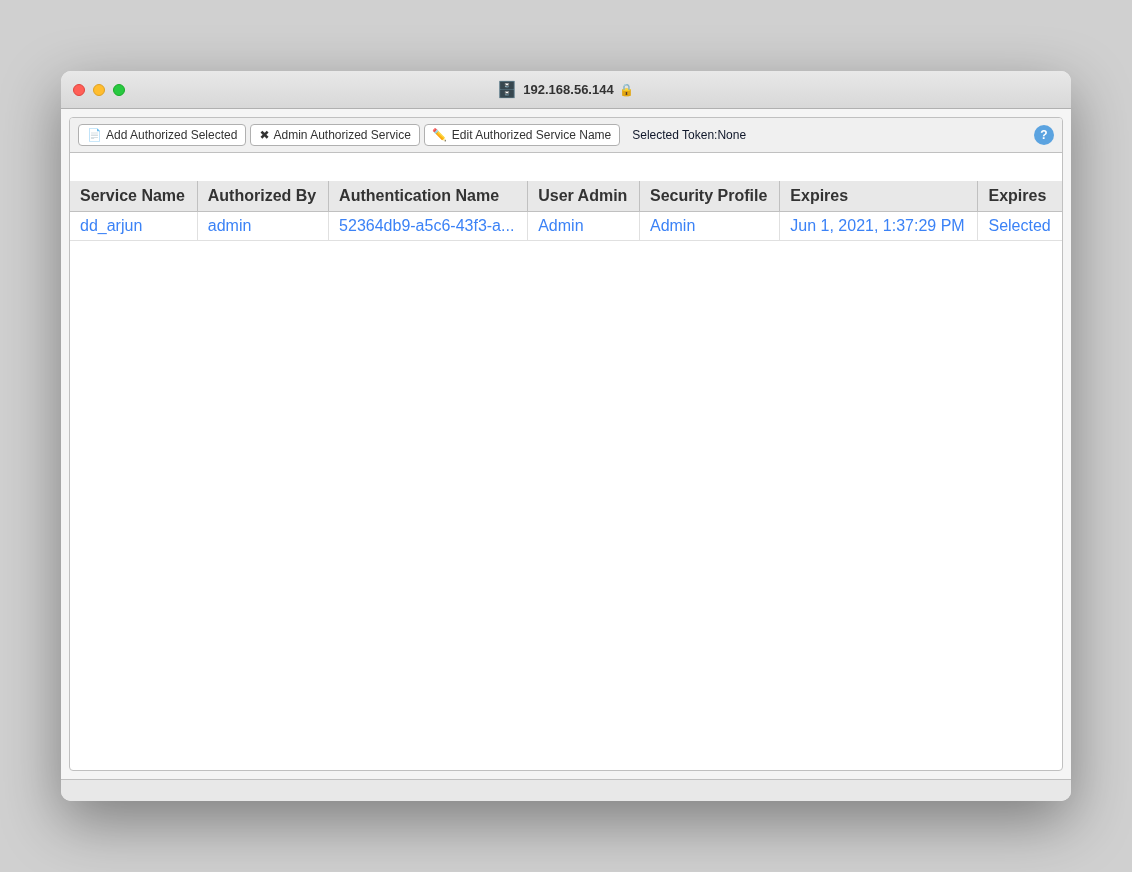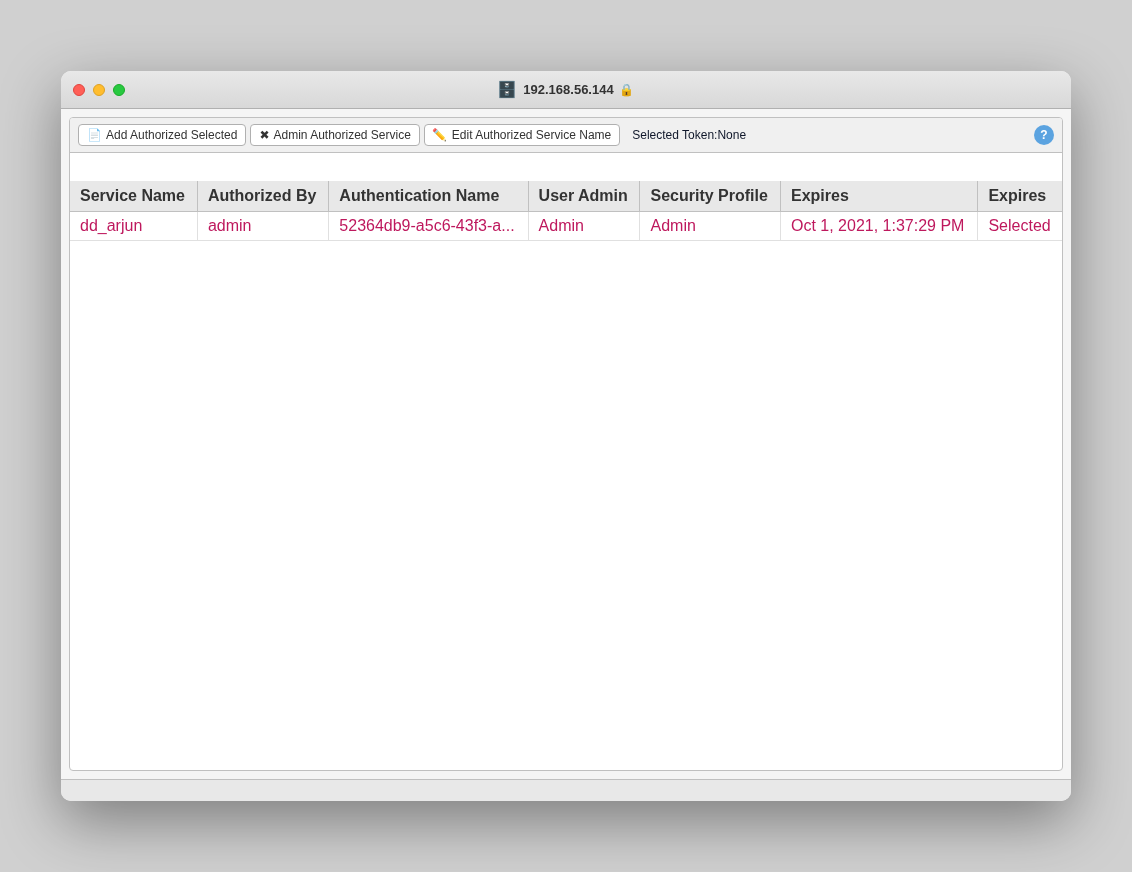--- a/index.html
+++ b/index.html
@@ -164,21 +164,21 @@
     thead th:last-child {
       border-right: none;
     }
 
     tbody tr {
       border-bottom: 1px solid #e0e0e0;
     }
 
     tbody td {
       padding: 5px 10px;
-      color: #be185d;
+      color: #3b82f6;
       border-right: 1px solid #e0e0e0;
       white-space: nowrap;
     }
 
     tbody td:last-child {
       border-right: none;
     }
 
     .statusbar {
       height: 22px;
@@ -237,21 +237,21 @@
             <th>Expires</th>
           </tr>
         </thead>
         <tbody id="table-body">
         <tr>
               <td>dd_arjun</td>
               <td>admin</td>
               <td>52364db9-a5c6-43f3-a...</td>
               <td>Admin</td>
               <td>Admin</td>
-              <td>Oct 1, 2021, 1:37:29 PM</td>
+              <td>Jun 1, 2021, 1:37:29 PM</td>
               <td>Selected</td>
             </tr>
           </tbody>
       </table>
     </div>
   </div>
 
   <div class="statusbar"></div>
 </div>
 

